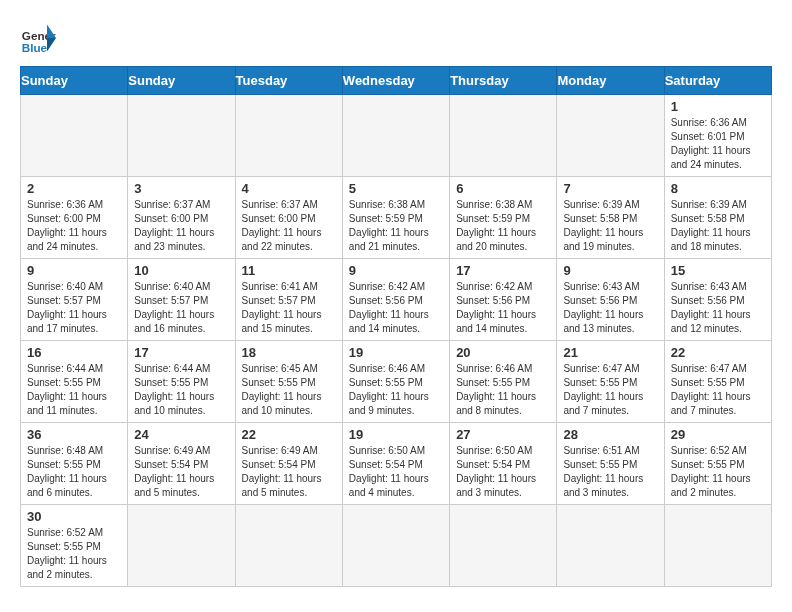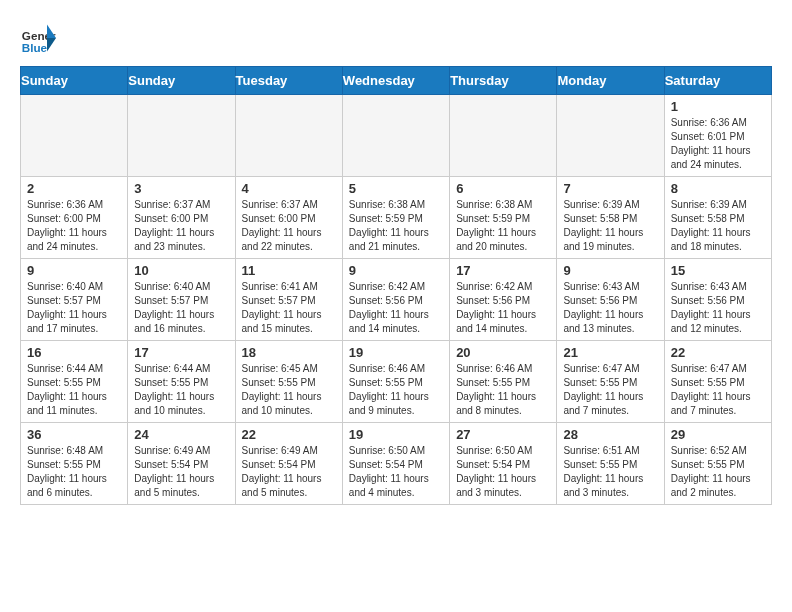--- a/index.html
+++ b/index.html
@@ -322,14 +322,29 @@
 and 3 minutes.</div>
         </td>
         <td>
           <div class="day-number">29</div>
           <div class="day-info">Sunrise: 6:52 AM
 Sunset: 5:55 PM
 Daylight: 11 hours
 and 2 minutes.</div>
         </td>
       </tr>
+      <tr>
+        <td>
+          <div class="day-number">30</div>
+          <div class="day-info">Sunrise: 6:52 AM
+Sunset: 5:55 PM
+Daylight: 11 hours
+and 2 minutes.</div>
+        </td>
+        <td class="empty"></td>
+        <td class="empty"></td>
+        <td class="empty"></td>
+        <td class="empty"></td>
+        <td class="empty"></td>
+        <td class="empty"></td>
+      </tr>
     </tbody>
 </table>
 
 </body></html>

